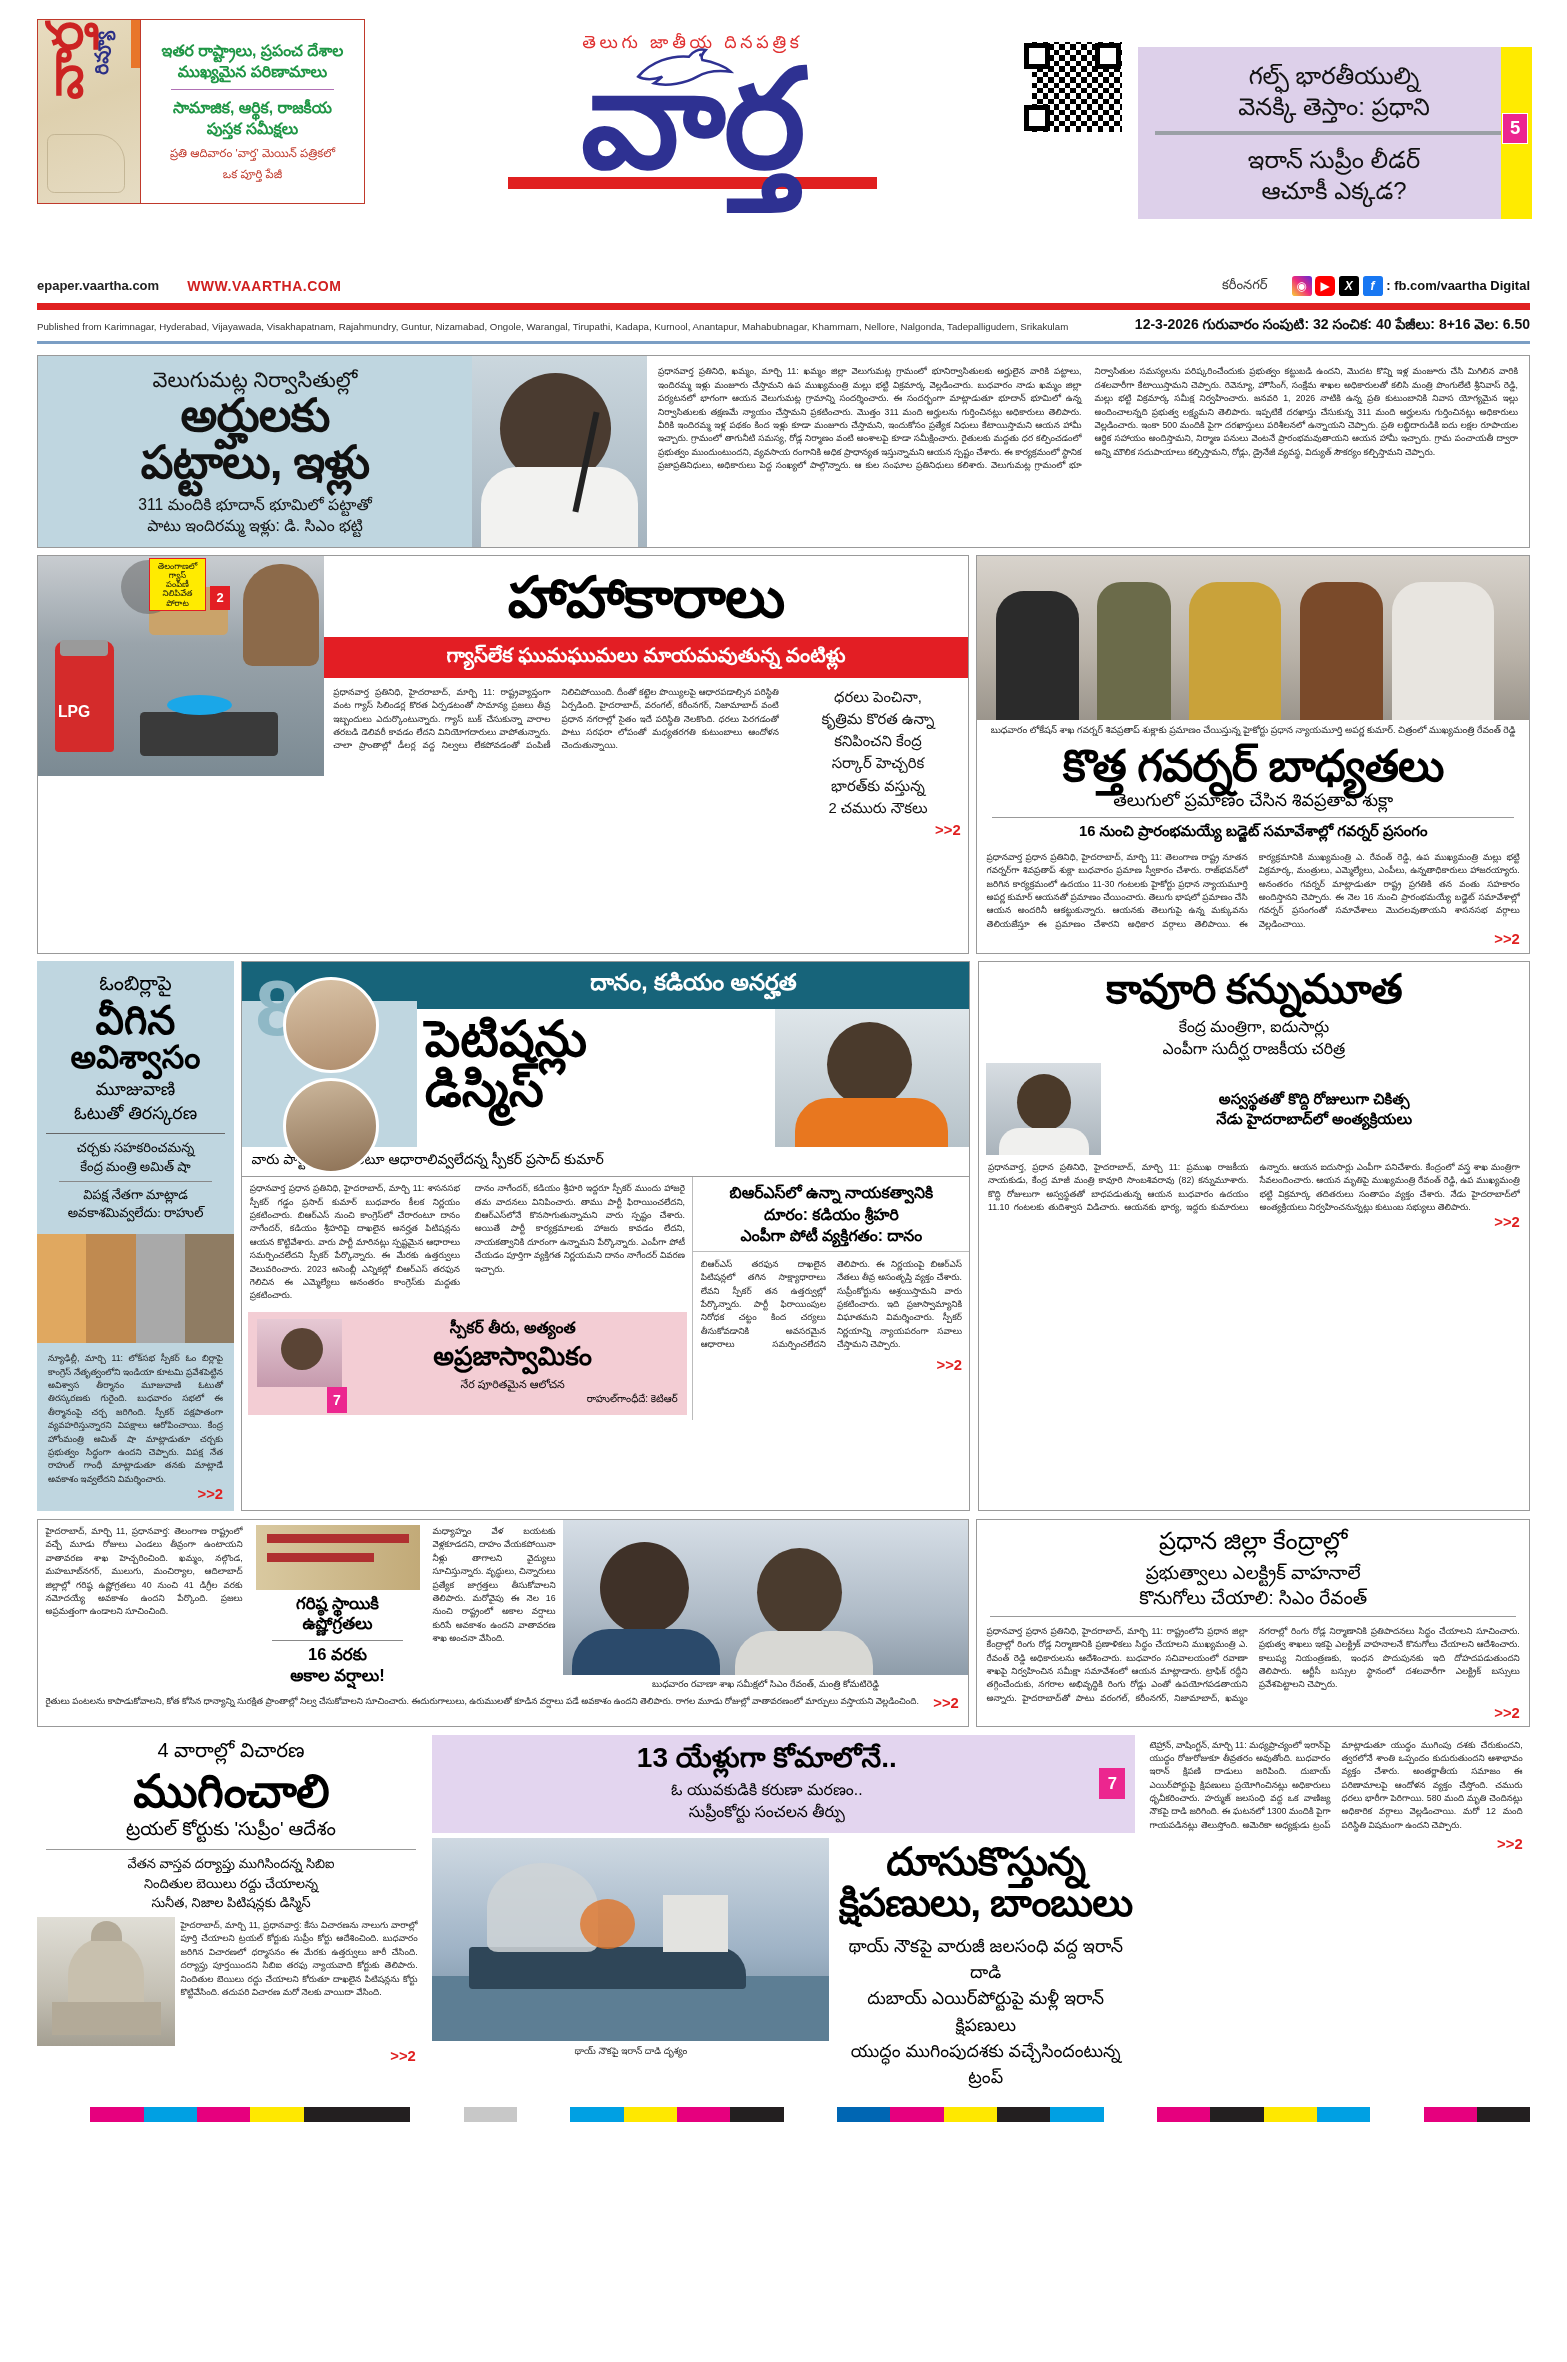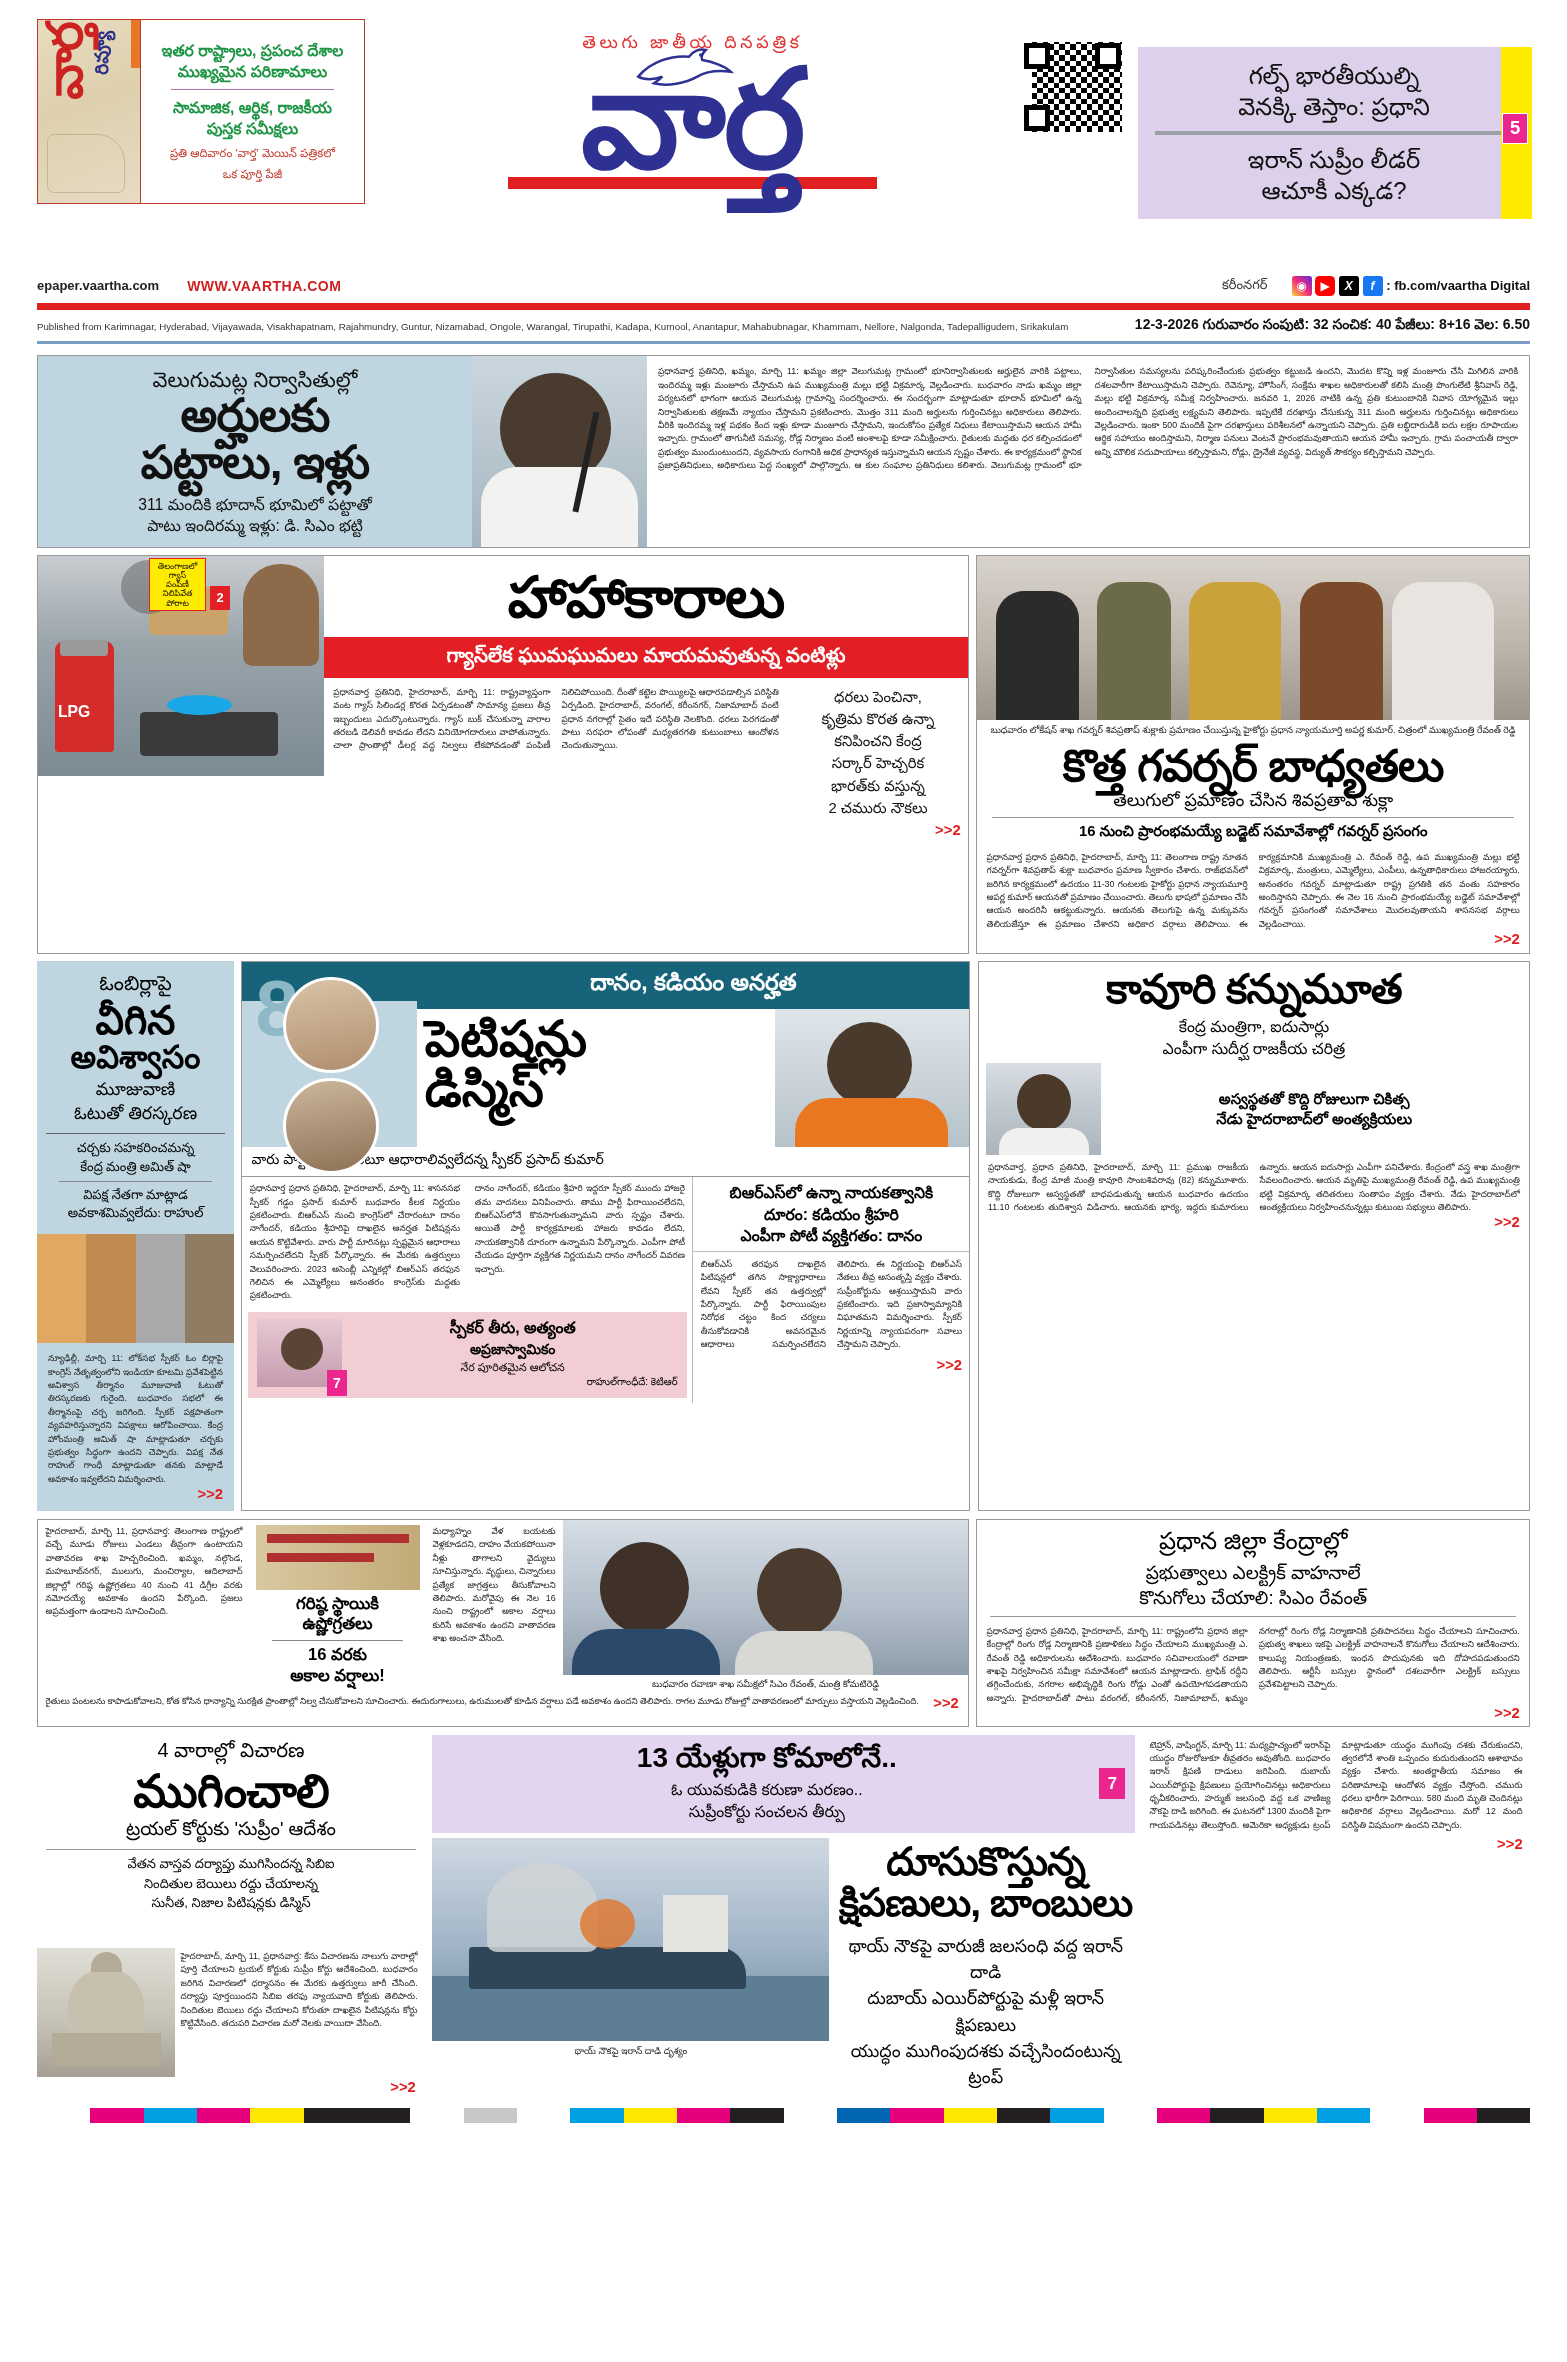--- a/index.html
+++ b/index.html
@@ -343,21 +343,21 @@
               <div class="smalltext" style="flex:1;padding:5.5px 7.4px;">ప్రధానవార్త ప్రధాన ప్రతినిధి, హైదరాబాద్, మార్చి 11: శాసనసభ స్పీకర్ గడ్డం ప్రసాద్ కుమార్ బుధవారం కీలక నిర్ణయం ప్రకటించారు. బిఆర్ఎస్ నుంచి కాంగ్రెస్‌లో చేరారంటూ దానం నాగేందర్, కడియం శ్రీహరిపై దాఖలైన అనర్హత పిటిషన్లను ఆయన కొట్టివేశారు. వారు పార్టీ మారినట్లు స్పష్టమైన ఆధారాలు సమర్పించలేదని స్పీకర్ పేర్కొన్నారు. ఈ మేరకు ఉత్తర్వులు వెలువరించారు. 2023 అసెంబ్లీ ఎన్నికల్లో బిఆర్ఎస్ తరఫున గెలిచిన ఈ ఎమ్మెల్యేలు అనంతరం కాంగ్రెస్‌కు మద్దతు ప్రకటించారు.</div>
               <div class="smalltext" style="flex:1;padding:5.5px 7.4px;">దానం నాగేందర్, కడియం శ్రీహరి ఇద్దరూ స్పీకర్ ముందు హాజరై తమ వాదనలు వినిపించారు. తాము పార్టీ ఫిరాయించలేదని, బిఆర్ఎస్‌లోనే కొనసాగుతున్నామని వారు స్పష్టం చేశారు. అయితే పార్టీ కార్యక్రమాలకు హాజరు కావడం లేదని, నాయకత్వానికి దూరంగా ఉన్నామని పేర్కొన్నారు. ఎంపీగా పోటీ చేయడం పూర్తిగా వ్యక్తిగత నిర్ణయమని దానం నాగేందర్ వివరణ ఇచ్చారు.</div>
             </div>
             <div class="pink-box" style="margin:3.7px 5.5px 5.5px 5.5px;position:relative;">
               <div style="display:flex;gap:5.5px;align-items:flex-start;">
                 <div class="photo" style="width:85px;height:68px;background:linear-gradient(180deg,#e6c9d4,#c59aad);position:relative;">
                   <div style="position:absolute;left:24px;top:9.2px;width:42px;height:42px;border-radius:50%;background:#5a4435;"></div>
                 </div>
                 <div style="flex:1;text-align:center;">
                   <div style="font-size:15.7px;font-weight:bold;">స్పీకర్ తీరు, అత్యంత</div>
-                  <div style="font-size:14px;font-weight:bold;">అప్రజాస్వామికం</div>
+                  <div style="font-size:26px;font-weight:bold;">అప్రజాస్వామికం</div>
                   <div style="font-size:11px;">నేర పూరితమైన ఆలోచన</div>
                   <div style="font-size:10px;text-align:right;">రాహుల్‌గాంధీదే: కెటిఆర్</div>
                 </div>
               </div>
               <div style="position:absolute;left:79px;bottom:1.8px;width:20px;height:26px;background:#ec268f;color:#fff;font-weight:bold;font-size:14px;display:flex;align-items:center;justify-content:center;">7</div>
             </div>
           </div>
           <div style="width:277px;border-left:0.9px solid #bbb;">
             <div style="text-align:center;padding:5.5px 7.4px;font-size:15.7px;font-weight:bold;line-height:1.35;border-bottom:0.9px solid #bbb;">
               <div>బిఆర్ఎస్‌లో ఉన్నా నాయకత్వానికి</div>
@@ -443,21 +443,21 @@
     <div class="row" style="margin-top:7.4px;">
       <div class="col" style="width:388px;">
         <div style="text-align:center;font-size:20px;padding-top:3.7px;">4 వారాల్లో విచారణ</div>
         <div class="hdr-black" style="font-size:46px;padding:1.8px 0 3.7px 0;">ముగించాలి</div>
         <div style="text-align:center;font-size:18.5px;border-bottom:0.9px solid #999;padding-bottom:4.6px;margin:0 9.2px;">ట్రయల్ కోర్టుకు 'సుప్రీం' ఆదేశం</div>
         <div style="text-align:center;font-size:13px;line-height:1.5;padding:4.6px 7.4px;">
           <div>వేతన వాస్తవ దర్యాప్తు ముగిసిందన్న సిబిఐ</div>
           <div>నిందితుల బెయిలు రద్దు చేయాలన్న</div>
           <div>సునీత, నిజాల పిటిషన్లకు డిస్మిస్</div>
         </div>
-        <div style="display:flex;gap:5.5px;margin-top:31px;">
+        <div style="display:flex;gap:5.5px;">
           <div class="photo ph-sc" style="width:138px;height:129px;position:relative;">
             <div style="position:absolute;left:31px;top:20px;width:76px;height:65px;background:#c8c0ae;border-radius:39px 39px 0 0;"></div>
             <div style="position:absolute;left:14.8px;top:85px;width:109px;height:33px;background:#b3aa98;"></div>
             <div style="position:absolute;left:54px;top:3.7px;width:31px;height:20px;background:#b3aa98;border-radius:16.6px 16.6px 0 0;"></div>
           </div>
           <div class="smalltext" style="flex:1;padding:1.8px 7.4px 0 0;">హైదరాబాద్, మార్చి 11, ప్రధానవార్త: కేసు విచారణను నాలుగు వారాల్లో పూర్తి చేయాలని ట్రయల్ కోర్టుకు సుప్రీం కోర్టు ఆదేశించింది. బుధవారం జరిగిన విచారణలో ధర్మాసనం ఈ మేరకు ఉత్తర్వులు జారీ చేసింది. దర్యాప్తు పూర్తయిందని సిబిఐ తరఫు న్యాయవాది కోర్టుకు తెలిపారు. నిందితుల బెయిలు రద్దు చేయాలని కోరుతూ దాఖలైన పిటిషన్లను కోర్టు కొట్టివేసింది. తదుపరి విచారణ మరో నెలకు వాయిదా వేసింది.</div>
         </div>
         <div style="padding:1.8px 9.2px 5.5px 0;">
             <span class="arrow-r">&gt;&gt;2</span>
           </div>

